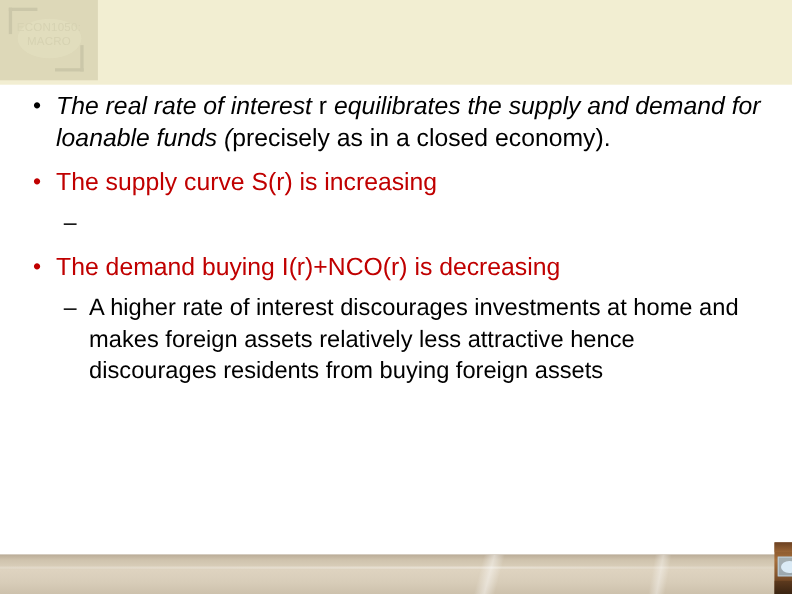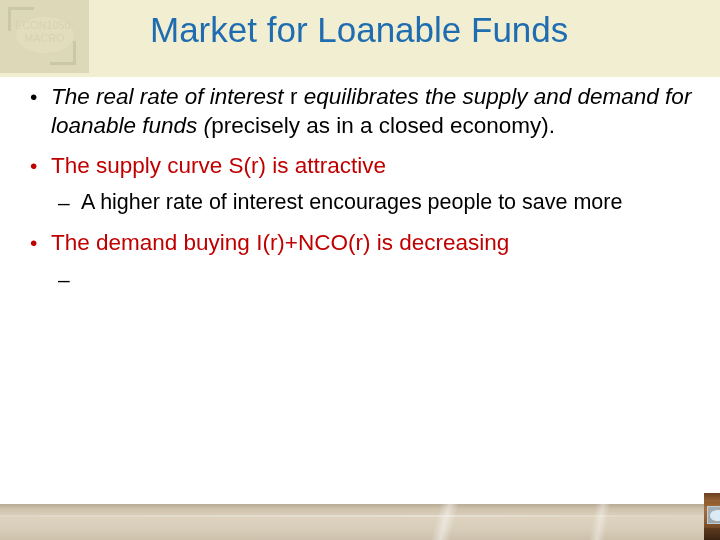--- a/index.html
+++ b/index.html
@@ -256,55 +256,54 @@
         <div class="tl2"></div>
       <div class="br"></div>
         <div class="br2"></div>
     </div>
     <div class="logo-text">
       <span>ECON1050:</span>
       <span>MACRO</span>
     </div>
   </div>
 
-  <div class="slide-title">Market for Loanable Funds</div>
 </div>
 
 <div class="content">
 
   <div class="bullet-row lvl1 black">
     <div class="marker">•</div>
     <div class="body">
       <span class="it">The real rate of interest </span><span class="up">r </span><span class="it">equilibrates the supply and demand for loanable funds (</span><span class="up">precisely as in a closed economy).</span>
     </div>
   </div>
 
   <div class="bullet-row lvl1 red" style="margin-top:11px;">
     <div class="marker">•</div>
     <div class="body">
-      <span>The supply curve S(r) is attractive</span>
+      <span>The supply curve S(r) is increasing</span>
     </div>
   </div>
 
   <div class="bullet-row lvl2" style="margin-top:8px;">
     <div class="marker">–</div>
-    <div class="body">
-      <span>A higher rate of interest encourages people to save more</span>
-    </div>
   </div>
 
   <div class="bullet-row lvl1 red" style="margin-top:11px;">
     <div class="marker">•</div>
     <div class="body">
       <span>The demand buying I(r)+NCO(r) is decreasing</span>
     </div>
   </div>
 
   <div class="bullet-row lvl2" style="margin-top:8px;">
     <div class="marker">–</div>
+    <div class="body">
+      <span>A higher rate of interest discourages investments at home and makes foreign assets relatively less attractive hence discourages residents from buying foreign assets</span>
+    </div>
   </div>
 
 </div>
 
 <div class="photo-strip">
   <div class="seam-c"></div>
   <div class="seam-a"></div>
   <div class="seam-b"></div>
 </div>
 

